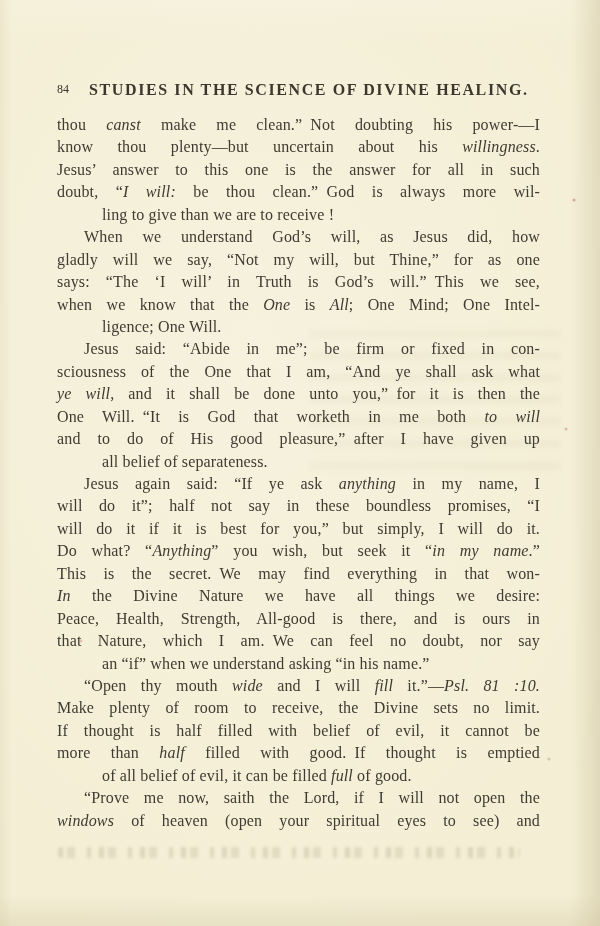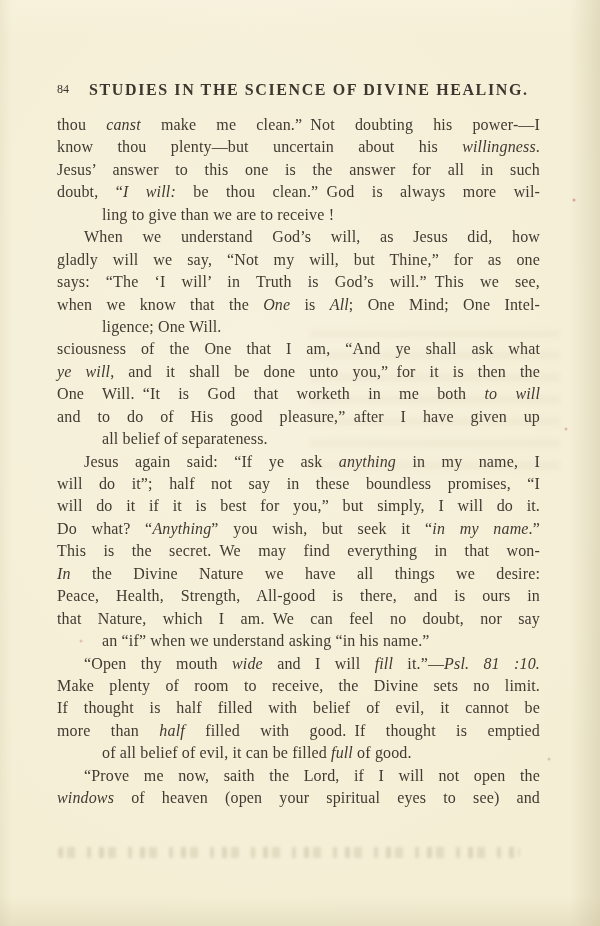--- a/index.html
+++ b/index.html
@@ -116,20 +116,21 @@
     <div class="line"><span>thou </span><span class="it">canst</span><span> make me clean.” Not doubting his power-—I</span></div>
     <div class="line"><span>know thou plenty—but uncertain about his </span><span class="it">willingness</span><span>.</span></div>
     <div class="line"><span>Jesus’ answer to this one is the answer for all in such</span></div>
     <div class="line"><span>doubt, “</span><span class="it">I will:</span><span> be thou clean.” God is always more wil-</span></div>
     <div class="line end"><span>ling to give than we are to receive !</span></div>
     <div class="line indent"><span>When we understand God’s will, as Jesus did, how</span></div>
     <div class="line"><span>gladly will we say, “Not my will, but Thine,” for as one</span></div>
     <div class="line"><span>says: “The ‘I will’ in Truth is God’s will.” This we see,</span></div>
     <div class="line"><span>when we know that the </span><span class="it">One</span><span> is </span><span class="it">All</span><span>; One Mind; One Intel-</span></div>
     <div class="line end"><span>ligence; One Will.</span></div>
+    <div class="line indent"><span>Jesus said: “Abide in me”; be firm or fixed in con-</span></div>
     <div class="line"><span>sciousness of the One that I am, “And ye shall ask what</span></div>
     <div class="line"><span class="it">ye will</span><span>, and it shall be done unto you,” for it is then the</span></div>
     <div class="line"><span>One Will. “It is God that worketh in me both </span><span class="it">to will</span></div>
     <div class="line"><span>and to do of His good pleasure,” after I have given up</span></div>
     <div class="line end"><span>all belief of separateness.</span></div>
     <div class="line indent"><span>Jesus again said: “If ye ask </span><span class="it">anything</span><span> in my name, I</span></div>
     <div class="line"><span>will do it”; half not say in these boundless promises, “I</span></div>
     <div class="line"><span>will do it if it is best for you,” but simply, I will do it.</span></div>
     <div class="line"><span>Do what? “</span><span class="it">Anything</span><span>” you wish, but seek it “</span><span class="it">in my name</span><span>.”</span></div>
     <div class="line"><span>This is the secret. We may find everything in that won-</span></div>

